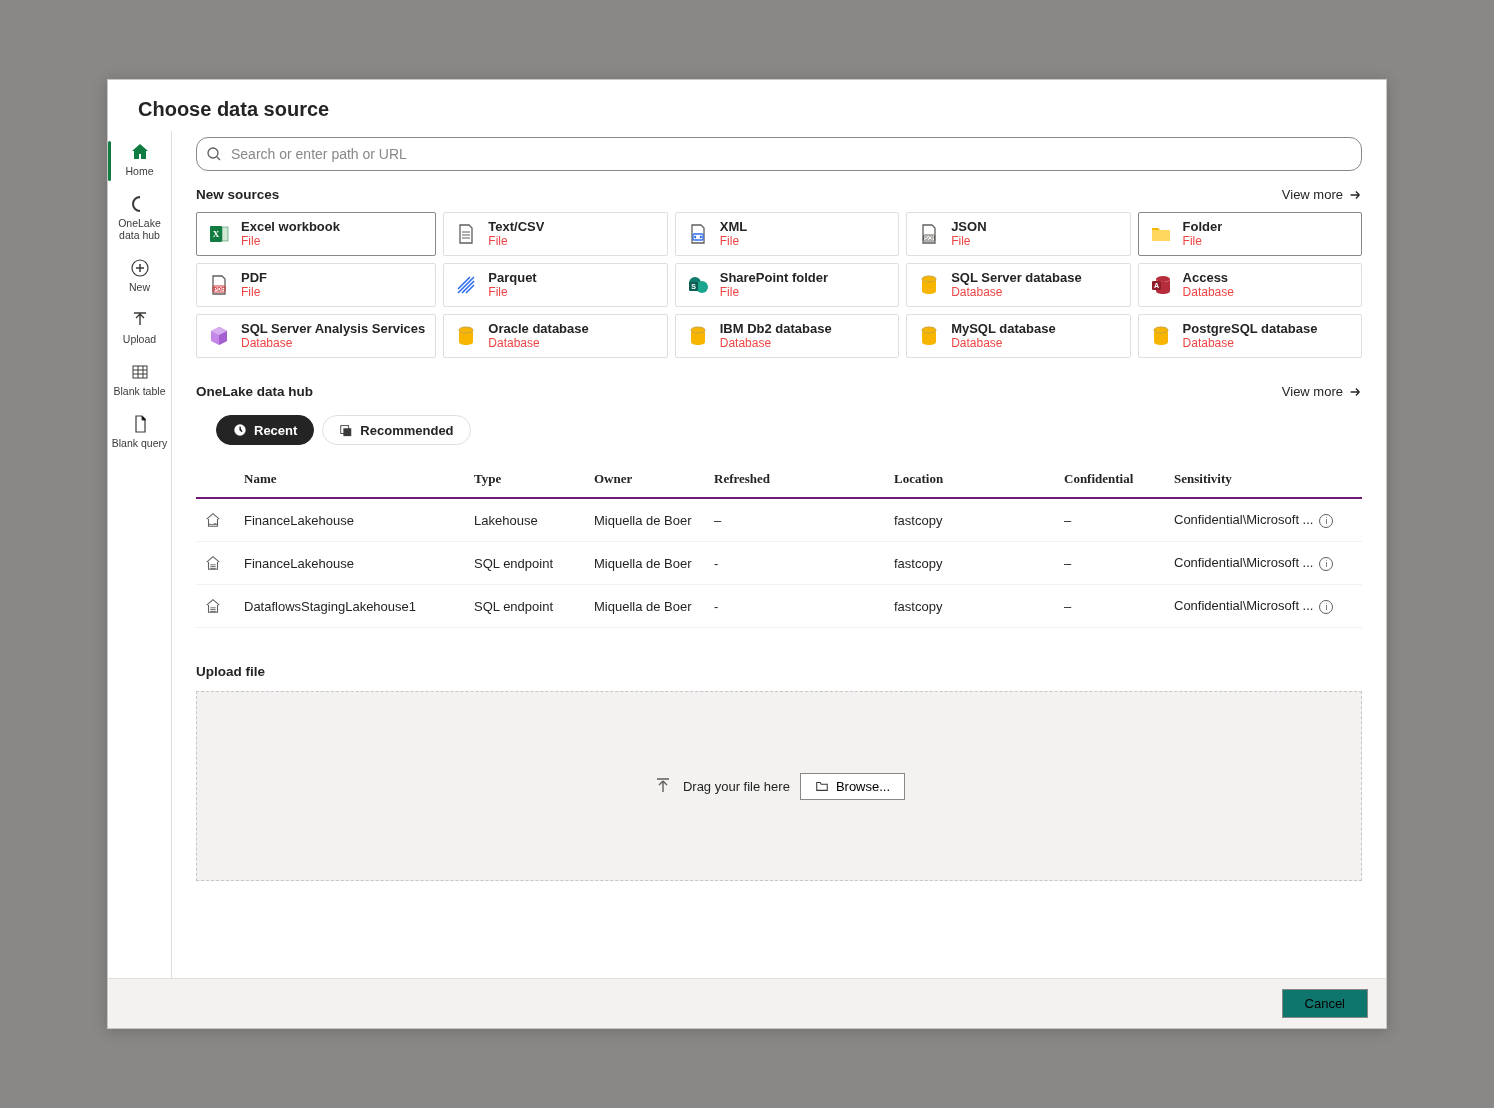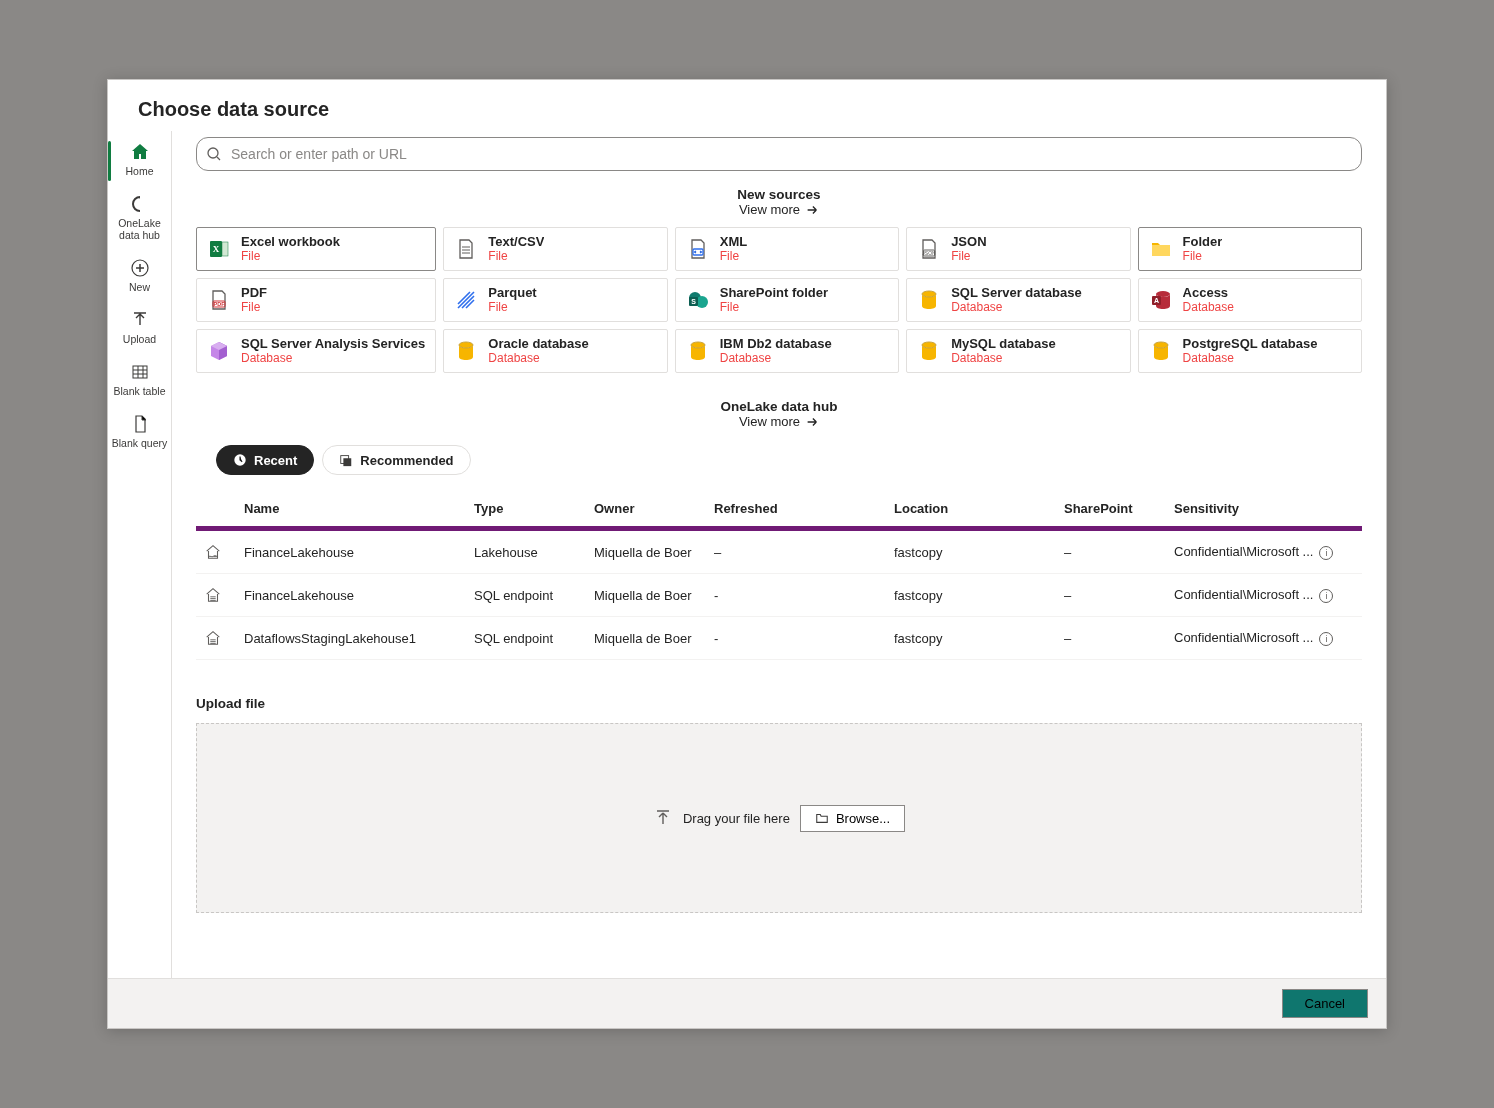--- a/index.html
+++ b/index.html
@@ -100,21 +100,20 @@
     left: 10px; top: 50%; transform: translateY(-50%);
     width: 16px; height: 16px;
     color: #605e5c;
   }
 
   .section-head {
     display: flex;
     justify-content: space-between;
     align-items: center;
     margin: 6px 0 10px 0;
-    flex-direction: column;
   }
   .section-title { font-weight: 600; font-size: 13.5px; }
   .view-more {
     font-size: 13px;
     color: #242424;
     display: flex;
     align-items: center;
     gap: 5px;
     cursor: pointer;
   }
@@ -164,22 +163,23 @@
   }
   .pill-icon { width:14px; height:14px; display:flex; }
 
   
   .table { width: 100%; border-collapse: collapse; }
   .table th {
     text-align: left;
     font-weight: 600;
     font-size: 13px;
     padding: 10px 8px;
-    border-bottom: 5px solid #701a75;
+    border-bottom: 2px solid #701a75;
     color: #242424;
+    font-family: Liberation Serif, serif;
   }
   .table td {
     font-size: 13px;
     padding: 12px 8px;
     border-bottom: 1px solid #f3f2f1;
     color: #242424;
     white-space: nowrap;
   }
   .row-icon-cell { width: 40px; text-align: center; color: #605e5c; }
   .info-icon {
@@ -550,21 +550,21 @@
 
       <table class="table">
         <thead>
           <tr>
             <th class="row-icon-cell"></th>
             <th style="width:230px">Name</th>
             <th style="width:120px">Type</th>
             <th style="width:120px">Owner</th>
             <th style="width:180px">Refreshed</th>
             <th style="width:170px">Location</th>
-            <th style="width:110px">SharePoint</th>
+            <th style="width:110px">Confidential</th>
             <th>Sensitivity</th>
           </tr>
         </thead>
         <tbody id="hub-body">
             <tr>
               <td class="row-icon-cell">
                 <svg width="18" height="18" viewBox="0 0 20 20">
                   <path fill="none" stroke="#605e5c" stroke-width="1.2" d="M3 9 10 3l7 6M5 9v8h10V9"></path>
                   <path stroke="#605e5c" d="M5 15c2-1 4 1 5 0s3-1 5 0"></path>
                 </svg>

